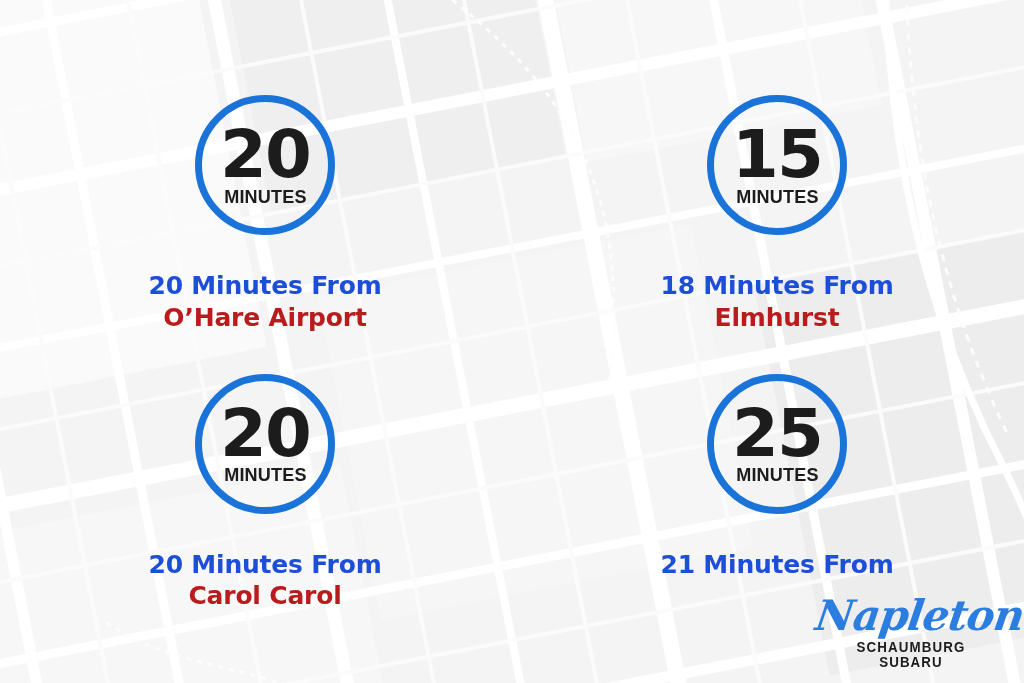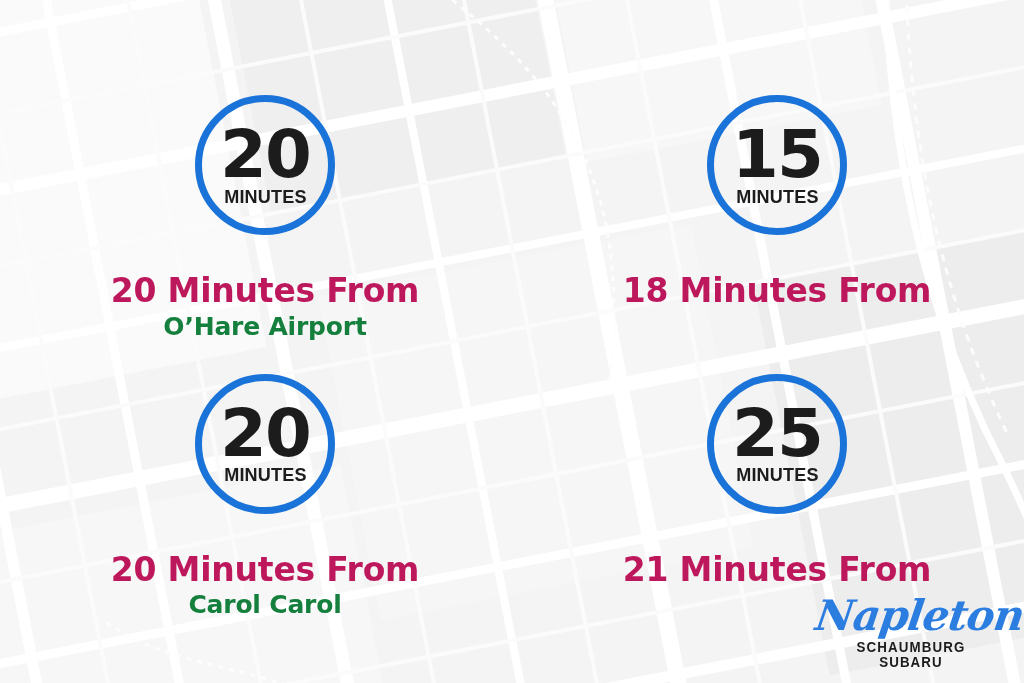--- a/index.html
+++ b/index.html
@@ -96,32 +96,32 @@
   .caption {
     margin-top: 37px;
     text-align: center;
     line-height: 1.14;
   }
 
   .caption-line1 {
     display: block;
     font-family: "DejaVu Sans", sans-serif;
     font-weight: bold;
-    font-size: 33px;
-    color: #be185d;
+    font-size: 25px;
+    color: #1d4ed8;
     letter-spacing: -0.2px;
     text-align: right;
   }
 
   .caption-line2 {
     display: block;
     font-family: "DejaVu Sans", sans-serif;
     font-weight: bold;
     font-size: 25px;
-    color: #15803d;
+    color: #b91c1c;
     letter-spacing: -0.2px;
     margin-top: 3px;
   }
 
   
   #logo {
     position: absolute;
     right: 18px;
     bottom: 14px;
     z-index: 5;
@@ -224,20 +224,21 @@
       </div>
     </div>
 
     <div class="tile r1">
       <div class="badge">
         <span class="badge-number">15</span>
         <span class="badge-unit">MINUTES</span>
       </div>
       <div class="caption">
         <span class="caption-line1">18 Minutes From</span>
+        <span class="caption-line2">Elmhurst</span>
       </div>
     </div>
 
     <div class="tile r2">
       <div class="badge">
         <span class="badge-number">20</span>
         <span class="badge-unit">MINUTES</span>
       </div>
       <div class="caption">
         <span class="caption-line1">20 Minutes From</span>

